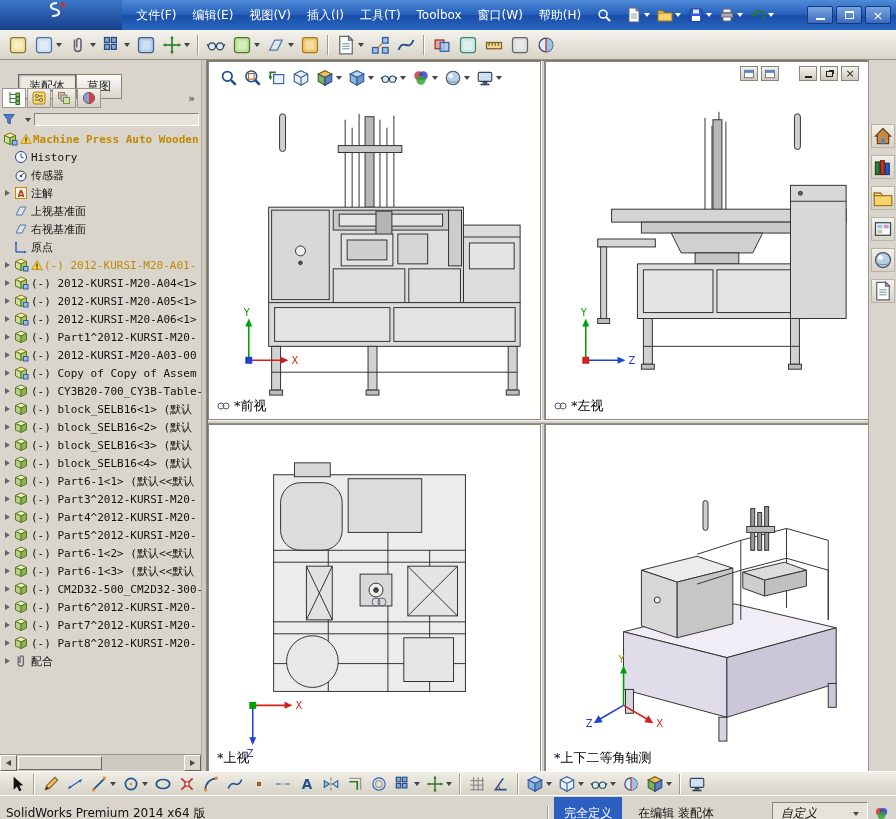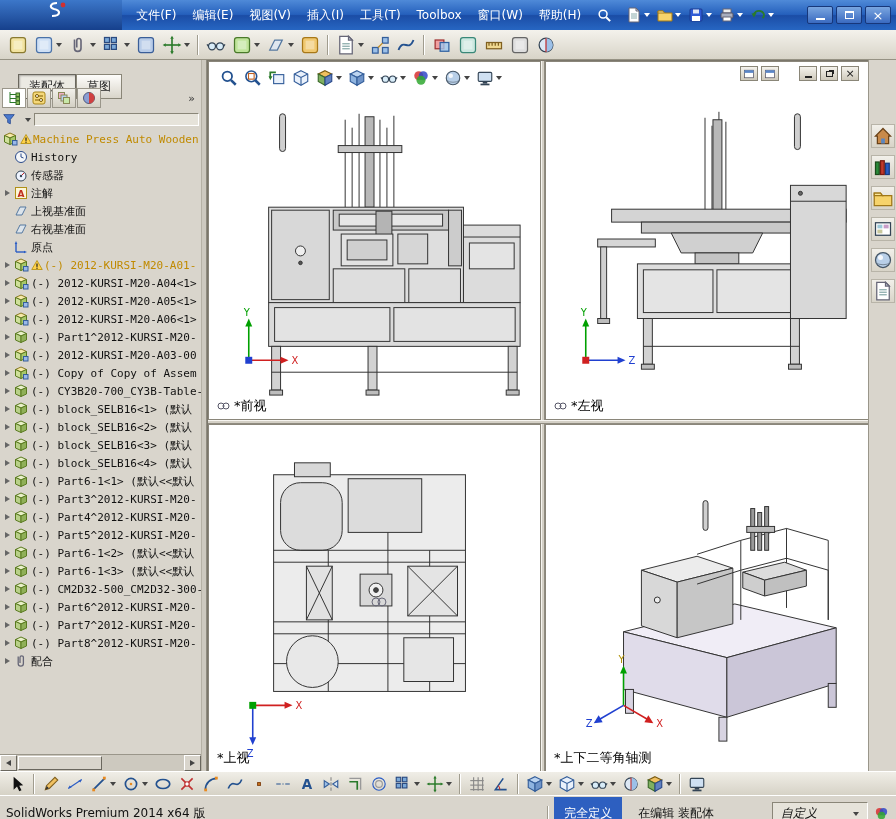--- a/index.html
+++ b/index.html
@@ -415,21 +415,21 @@
                 <polygon points="2.5,4.5 8,7 8,13.5 2.5,11" fill="#cfe09a" stroke="#5a7a20"></polygon>
                 <polygon points="8,7 13.5,4.5 13.5,11 8,13.5" fill="#a8c86a" stroke="#5a7a20"></polygon>
                 <rect x="10.5" y="9.5" width="4.5" height="4.5" fill="#9ab8e8" stroke="#345e9a"></rect>
               </svg>
             </span>
             <span class="twarn"><svg width="12" height="12" viewBox="0 0 16 16" xmlns="http://www.w3.org/2000/svg">
                 <polygon points="8,2 15,14 1,14" fill="#ffd24a" stroke="#b08a00"></polygon>
                 <rect x="7.2" y="6" width="1.6" height="4.5" fill="#222"></rect>
                 <rect x="7.2" y="11.5" width="1.6" height="1.6" fill="#222"></rect>
               </svg></span>
-            <span class="tlabel" style="color: rgb(192, 138, 0);">Machine Press Auto Wooden</span>
+            <span class="tlabel" style="color: rgb(192, 138, 0); font-weight: bold;">Machine Press Auto Wooden</span>
           </div>
           <div class="trow">
             <span class="texp"></span>
             <span class="ticon">
               <svg width="16" height="16" viewBox="0 0 16 16" xmlns="http://www.w3.org/2000/svg">
                 <circle cx="8" cy="8" r="5.5" fill="#f4f6f8" stroke="#2a4a8a"></circle>
                 <line x1="8" y1="8" x2="8" y2="4.5" stroke="#2a4a8a"></line>
                 <line x1="8" y1="8" x2="10.5" y2="9" stroke="#2a4a8a"></line>
               </svg>
             </span>

